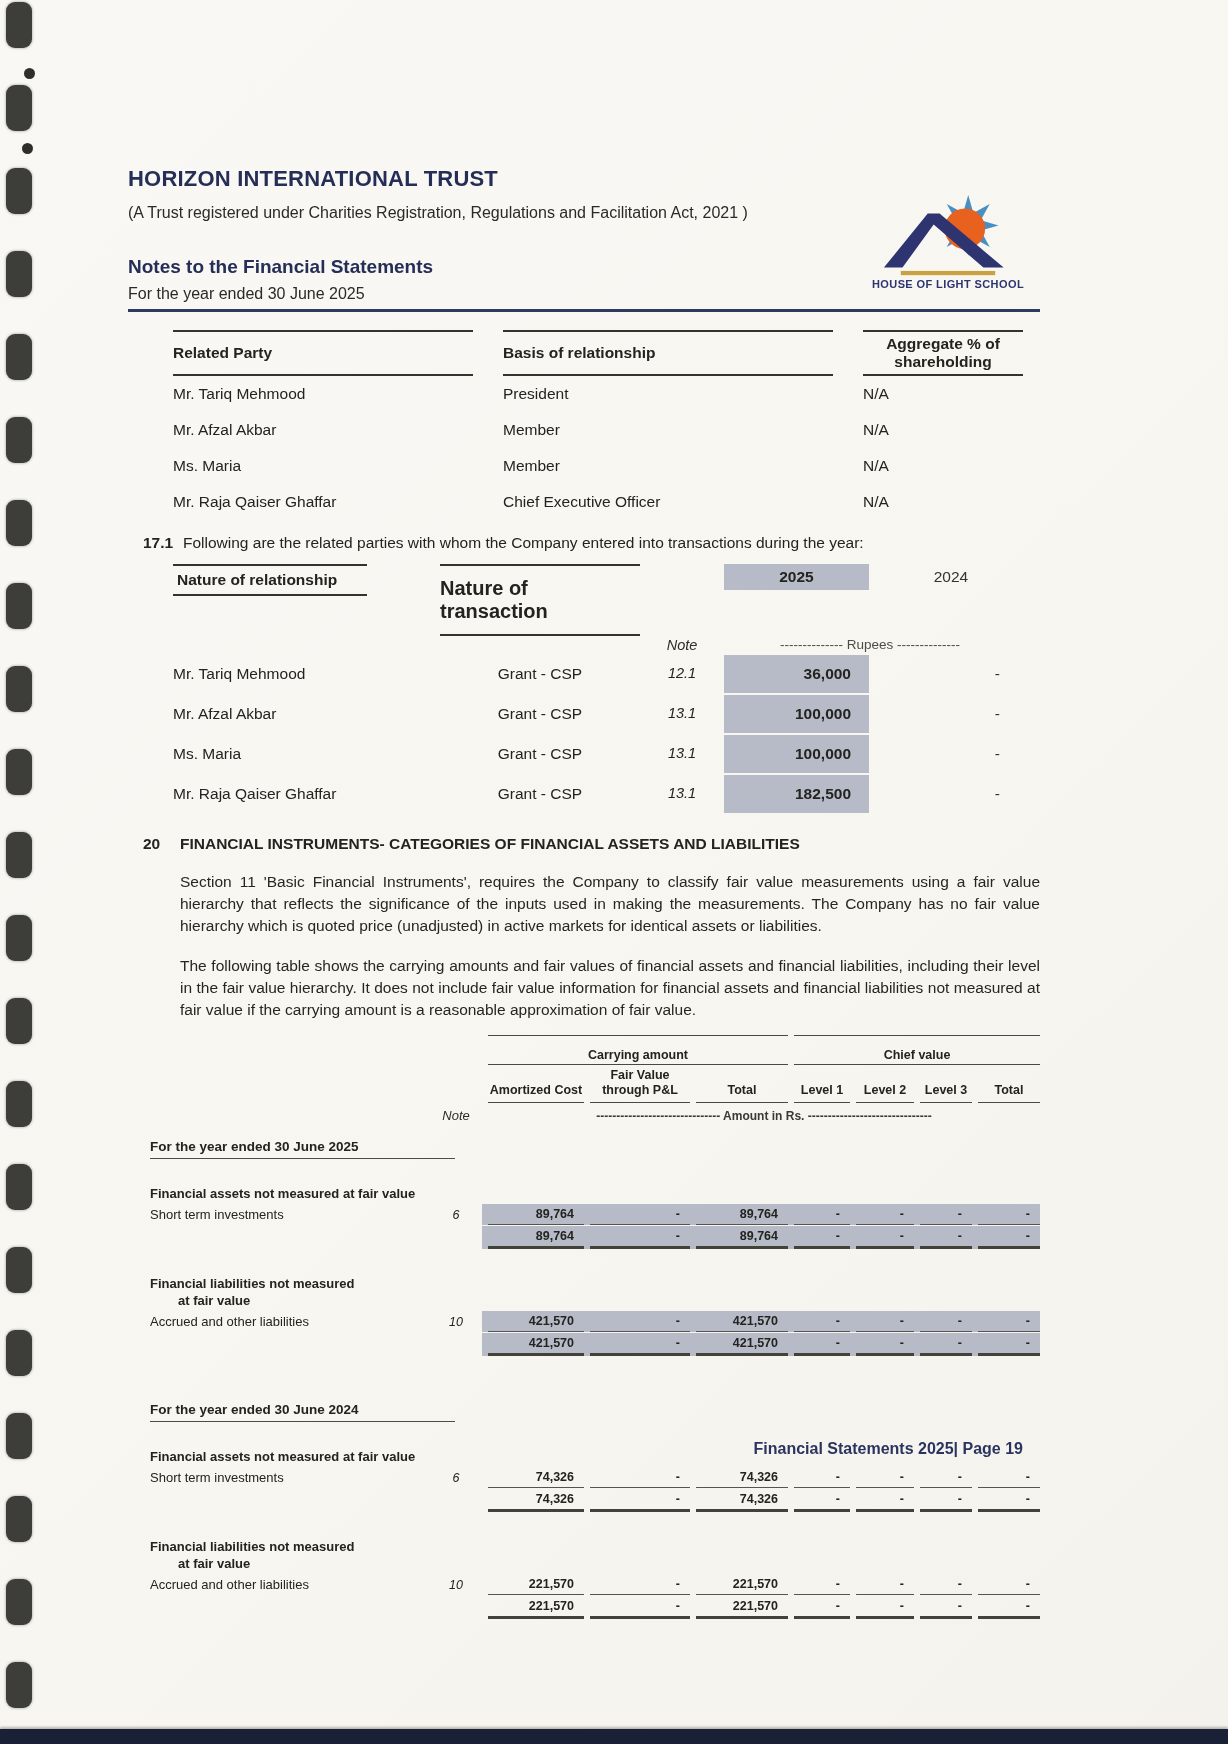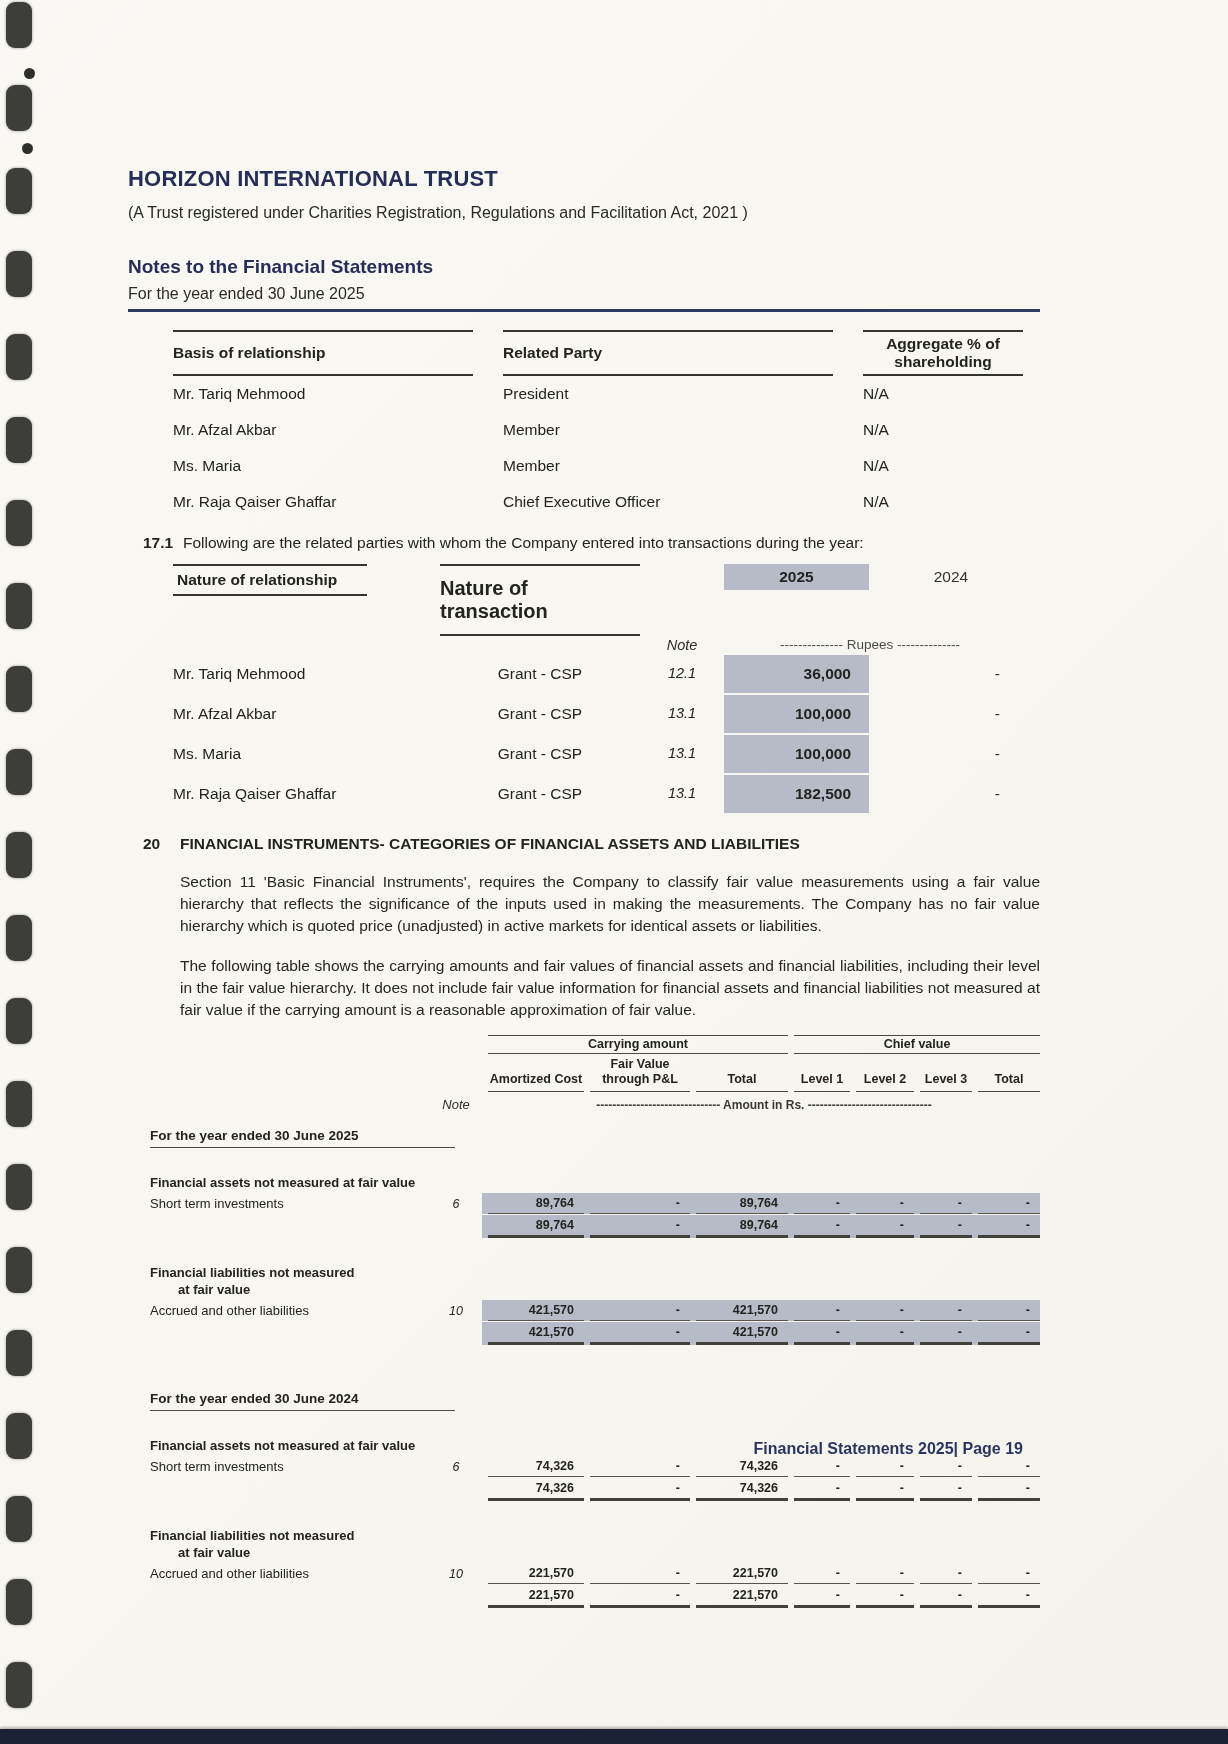--- a/index.html
+++ b/index.html
@@ -54,21 +54,21 @@
   .t2r .amt25{background:var(--highlight);font-weight:bold;text-align:right;padding-right:18px;}
   .t2r .amt24{text-align:right;padding-right:16px;color:#33332f;}
   .t2r{margin-top:2px;}
   
   .sec18{margin:22px 0 0 15px;display:flex;font-size:15.5px;font-weight:bold;}
   .sec18 .note-num{width:37px;flex:none;}
   .body-para{margin:18px 0 0 52px;width:860px;font-size:15.5px;line-height:22px;text-align:justify;color:#262622;}
   
   .t3{margin:14px 0 0 0;width:912px;font-size:12.5px;}
   .t3row{display:grid;grid-template-columns:296px 52px 96px 100px 92px 56px 58px 52px 62px;column-gap:6px;align-items:end;}
-  .t3 .gh{font-weight:bold;text-align:center;border-top:1.5px solid #4a4a44;border-bottom:1.5px solid #4a4a44;padding:1px 0 2px 0;}
+  .t3 .gh{font-weight:bold;text-align:center;border-top:1.5px solid #4a4a44;border-bottom:1.5px solid #4a4a44;padding:12px 0 2px 0;}
   .gh.carrying{grid-column:3/6;}
   .gh.fair{grid-column:6/10;}
   .t3 .ch{font-weight:bold;text-align:center;border-bottom:1.5px solid #4a4a44;padding:3px 0 4px 0;line-height:15px;}
   .t3row.chead{margin-top:0;}
   .t3row.caprow{margin-top:5px;}
   .caprow .note-h{font-style:italic;text-align:center;color:#2d2d29;font-size:13px;}
   .caprow .cap{grid-column:3/10;text-align:center;font-weight:bold;color:#3a3a34;font-size:12px;}
   .t3-period{margin:16px 0 26px 22px;}
   .t3-period span{display:inline-block;font-weight:bold;font-size:13.5px;border-bottom:1.5px solid #4c4c46;padding:0 40px 4px 0;min-width:265px;}
   .t3gh{margin-left:22px;font-weight:bold;font-size:13px;line-height:17px;}
@@ -109,33 +109,42 @@
       <div class="bind-mark" style="top: 1081px;"></div>
       <div class="bind-mark" style="top: 1164px;"></div>
       <div class="bind-mark" style="top: 1247px;"></div>
       <div class="bind-mark" style="top: 1330px;"></div>
       <div class="bind-mark" style="top: 1413px;"></div>
       <div class="bind-mark" style="top: 1496px;"></div>
       <div class="bind-mark" style="top: 1579px;"></div>
       <div class="bind-mark" style="top: 1662px;"></div>
     </div>
 
+  <div class="logo">
+    <svg width="160" height="86" viewBox="0 0 160 102">
+      <polygon fill="#4a8fc0" points="140,42 118.8,48.1 129.5,67.5 110.1,56.8 104,78 97.9,56.8 78.5,67.5 89.2,48.1 68,42 89.2,35.9 78.5,16.5 97.9,27.2 104,6 110.1,27.2 129.5,16.5 118.8,35.9"></polygon>
+      <circle fill="#e8611f" cx="100" cy="46" r="24"></circle>
+      <polygon fill="#2d3470" points="4,92 56,28 70,28 146,92 122,92 63,41 26,92"></polygon>
+      <rect fill="#c9a23f" x="24" y="96" width="112" height="5"></rect>
+    </svg>
+    <div class="logo-caption">HOUSE OF LIGHT SCHOOL</div>
+  </div>
 
   <div class="content">
 
     <h1 class="org">HORIZON INTERNATIONAL TRUST</h1>
     <p class="reg-line">(A Trust registered under Charities Registration, Regulations and Facilitation Act, 2021 )</p>
     <h2 class="doc-title">Notes to the Financial Statements</h2>
     <p class="period-line">For the year ended 30 June 2025</p>
     <div class="header-rule"></div>
 
     <div class="t1">
       <div class="t1h">
+        <div class="t1hc">Related Party</div>
         <div class="t1hc">Basis of relationship</div>
-        <div class="t1hc">Related Party</div>
         <div class="t1hc agg">Aggregate % of shareholding</div>
       </div>
       <div class="t1r">
         <div>Mr. Tariq Mehmood</div>
         <div>President</div>
         <div class="center">N/A</div>
       </div>
       <div class="t1r">
         <div>Mr. Afzal Akbar</div>
         <div>Member</div>

